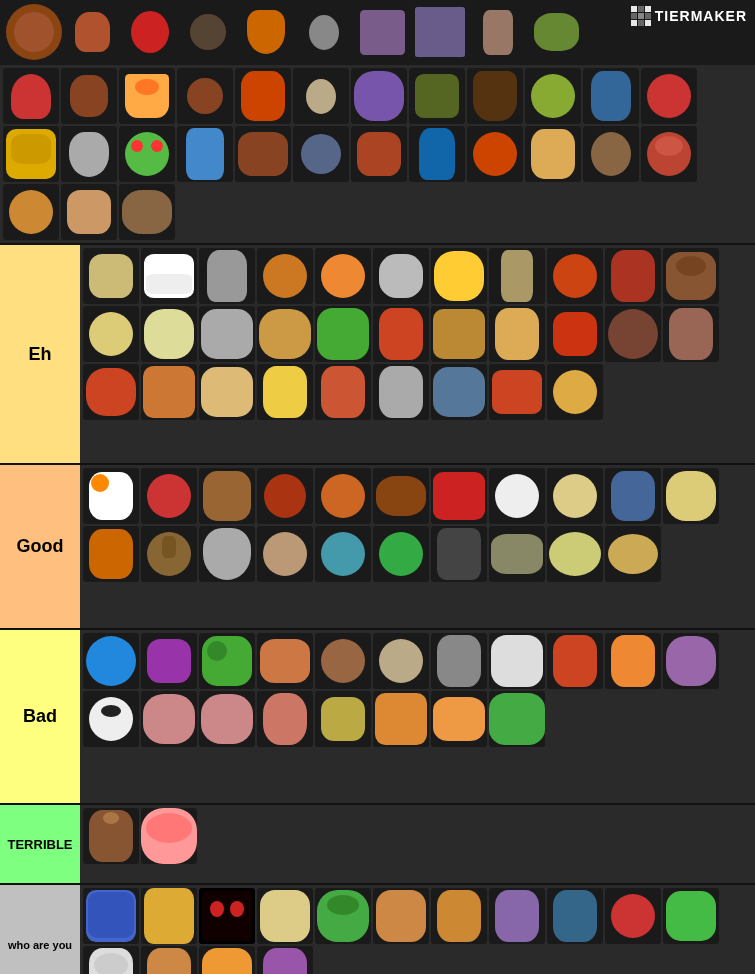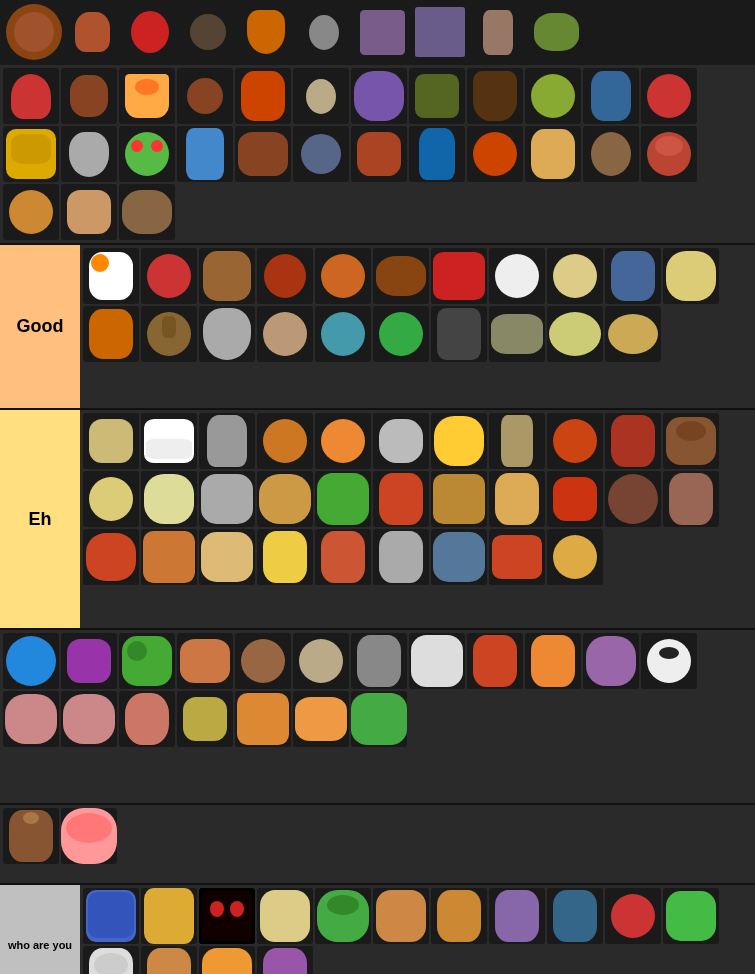--- a/index.html
+++ b/index.html
@@ -138,20 +138,34 @@
         <div style="width:50px;height:50px;background:#6a5c8a;border-radius:5%;"></div>
       </div>
       <div class="char-box" style="background:#1a1a1a;">
         <div style="width:30px;height:45px;background:#997766;border-radius:20%;"></div>
       </div>
       <div class="char-box" style="background:#1a1a1a;">
         <div style="width:45px;height:38px;background:#668833;border-radius:40%;"></div>
       </div>
     </div>
 
+    <div class="tiermaker-logo" style="padding:4px; flex-shrink:0;">
+      <div class="grid-icon">
+        <div class="grid-cell"></div>
+          <div class="grid-cell"></div>
+          <div class="grid-cell"></div>
+        <div class="grid-cell"></div>
+          <div class="grid-cell"></div>
+          <div class="grid-cell"></div>
+        <div class="grid-cell"></div>
+          <div class="grid-cell"></div>
+          <div class="grid-cell"></div>
+      </div>
+      <span>TierMaker</span>
+    </div>
   </div>
 
   <div class="tier-row" style="min-height:160px;">
     <div class="tier-content">
 
       <div class="char-box" style="background:#1a1a1a;">
         <div style="width:40px;height:45px;background:#cc3333;border-radius:50% 50% 30% 30%;"></div>
       </div>
       <div class="char-box" style="background:#1a1a1a;">
         <div style="width:38px;height:42px;background:#884422;border-radius:40%;"></div>
@@ -238,20 +252,127 @@
       </div>
       <div class="char-box" style="background:#1a1a1a;">
         <div style="width:44px;height:44px;background:#cc9966;border-radius:30%;"></div>
       </div>
       <div class="char-box" style="background:#1a1a1a;">
         <div style="width:50px;height:44px;background:#886644;border-radius:40%;"></div>
       </div>
     </div>
   </div>
 
+  <div class="tier-row" style="min-height:220px;">
+    <div class="tier-label" style="background:#ffdf7f; width:80px; min-width:80px; display:flex; align-items:center; justify-content:center; font-weight:bold; font-size:18px;">Eh</div>
+    <div class="tier-content">
+
+      <div class="char-box" style="background:#1a1a1a;">
+        <div style="width:44px;height:44px;background:#ccbb77;border-radius:30%;"></div>
+      </div>
+      <div class="char-box" style="background:#1a1a1a;">
+        <div style="width:50px;height:44px;background:#ffffff;border-radius:20%;position:relative;">
+          <div style="position:absolute;bottom:4px;left:2px;width:46px;height:20px;background:#eeeeee;border-radius:20%;"></div>
+        </div>
+      </div>
+      <div class="char-box" style="background:#1a1a1a;">
+        <div style="width:40px;height:52px;background:#999999;border-radius:30% 30% 20% 20%;"></div>
+      </div>
+      <div class="char-box" style="background:#1a1a1a;">
+        <div style="width:44px;height:44px;background:#cc7722;border-radius:50%;"></div>
+      </div>
+      <div class="char-box" style="background:#1a1a1a;">
+        <div style="width:44px;height:44px;background:#ee8833;border-radius:50%;"></div>
+      </div>
+      <div class="char-box" style="background:#1a1a1a;">
+        <div style="width:44px;height:44px;background:#bbbbbb;border-radius:40%;"></div>
+      </div>
+      <div class="char-box" style="background:#1a1a1a;">
+        <div style="width:50px;height:50px;background:#ffcc33;border-radius:40%;"></div>
+      </div>
+      <div class="char-box" style="background:#1a1a1a;">
+        <div style="width:32px;height:52px;background:#aa9966;border-radius:20%;"></div>
+      </div>
+      <div class="char-box" style="background:#1a1a1a;">
+        <div style="width:44px;height:44px;background:#cc4411;border-radius:50%;"></div>
+      </div>
+      <div class="char-box" style="background:#1a1a1a;">
+        <div style="width:44px;height:52px;background:#aa3322;border-radius:30%;"></div>
+      </div>
+
+      <div class="char-box" style="background:#1a1a1a;">
+        <div style="width:50px;height:48px;background:#885533;border-radius:30%;position:relative;">
+          <div style="position:absolute;top:4px;left:10px;width:30px;height:20px;background:#774422;border-radius:50%;"></div>
+        </div>
+      </div>
+      <div class="char-box" style="background:#1a1a1a;">
+        <div style="width:44px;height:44px;background:#ddcc77;border-radius:50%;"></div>
+      </div>
+      <div class="char-box" style="background:#1a1a1a;">
+        <div style="width:50px;height:50px;background:#dddd99;border-radius:40%;"></div>
+      </div>
+      <div class="char-box" style="background:#1a1a1a;">
+        <div style="width:52px;height:50px;background:#aaaaaa;border-radius:30%;"></div>
+      </div>
+      <div class="char-box" style="background:#1a1a1a;">
+        <div style="width:52px;height:50px;background:#cc9944;border-radius:40%;"></div>
+      </div>
+      <div class="char-box" style="background:#1a1a1a;">
+        <div style="width:52px;height:52px;background:#44aa33;border-radius:30%;"></div>
+      </div>
+      <div class="char-box" style="background:#1a1a1a;">
+        <div style="width:44px;height:52px;background:#cc4422;border-radius:30%;"></div>
+      </div>
+      <div class="char-box" style="background:#1a1a1a;">
+        <div style="width:52px;height:50px;background:#bb8833;border-radius:20%;"></div>
+      </div>
+      <div class="char-box" style="background:#1a1a1a;">
+        <div style="width:44px;height:52px;background:#ddaa55;border-radius:30%;"></div>
+      </div>
+      <div class="char-box" style="background:#1a1a1a;">
+        <div style="width:44px;height:44px;background:#cc3311;border-radius:30%;"></div>
+      </div>
+
+      <div class="char-box" style="background:#1a1a1a;">
+        <div style="width:50px;height:50px;background:#774433;border-radius:50%;"></div>
+      </div>
+      <div class="char-box" style="background:#1a1a1a;">
+        <div style="width:44px;height:52px;background:#996655;border-radius:30%;"></div>
+      </div>
+      <div class="char-box" style="background:#1a1a1a;">
+        <div style="width:50px;height:48px;background:#cc4422;border-radius:40%;"></div>
+      </div>
+      <div class="char-box" style="background:#1a1a1a;">
+        <div style="width:52px;height:52px;background:#cc7733;border-radius:20%;"></div>
+      </div>
+      <div class="char-box" style="background:#1a1a1a;">
+        <div style="width:52px;height:50px;background:#ddbb77;border-radius:30%;"></div>
+      </div>
+      <div class="char-box" style="background:#1a1a1a;">
+        <div style="width:44px;height:52px;background:#eecc44;border-radius:30%;"></div>
+      </div>
+      <div class="char-box" style="background:#1a1a1a;">
+        <div style="width:44px;height:52px;background:#cc5533;border-radius:30%;"></div>
+      </div>
+      <div class="char-box" style="background:#1a1a1a;">
+        <div style="width:44px;height:52px;background:#aaaaaa;border-radius:30%;"></div>
+      </div>
+
+      <div class="char-box" style="background:#1a1a1a;">
+        <div style="width:52px;height:50px;background:#557799;border-radius:30%;"></div>
+      </div>
+      <div class="char-box" style="background:#1a1a1a;">
+        <div style="width:50px;height:44px;background:#cc4422;border-radius:20%;"></div>
+      </div>
+      <div class="char-box" style="background:#1a1a1a;">
+        <div style="width:44px;height:44px;background:#ddaa44;border-radius:50%;"></div>
+      </div>
+    </div>
+  </div>
+
   <div class="tier-row" style="min-height:165px;">
     <div class="tier-label" style="background:#ffbf7f; width:80px; min-width:80px; display:flex; align-items:center; justify-content:center; font-weight:bold; font-size:18px;">Good</div>
     <div class="tier-content">
       <div class="char-box" style="background:#1a1a1a;">
         <div style="width:44px;height:48px;background:#ffffff;border-radius:30%;position:relative;">
           <div style="position:absolute;top:2px;left:2px;width:18px;height:18px;background:#ff8800;border-radius:50%;"></div>
         </div>
       </div>
       <div class="char-box" style="background:#1a1a1a;">
         <div style="width:44px;height:44px;background:#cc3333;border-radius:50%;"></div>
@@ -313,128 +434,22 @@
       <div class="char-box" style="background:#1a1a1a;">
         <div style="width:52px;height:44px;background:#cccc77;border-radius:50%;"></div>
       </div>
 
       <div class="char-box" style="background:#1a1a1a;">
         <div style="width:50px;height:40px;background:#ccaa55;border-radius:50%;"></div>
       </div>
     </div>
   </div>
 
-  <div class="tier-row" style="min-height:220px;">
-    <div class="tier-label" style="background:#ffdf7f; width:80px; min-width:80px; display:flex; align-items:center; justify-content:center; font-weight:bold; font-size:18px;">Eh</div>
-    <div class="tier-content">
-
-      <div class="char-box" style="background:#1a1a1a;">
-        <div style="width:44px;height:44px;background:#ccbb77;border-radius:30%;"></div>
-      </div>
-      <div class="char-box" style="background:#1a1a1a;">
-        <div style="width:50px;height:44px;background:#ffffff;border-radius:20%;position:relative;">
-          <div style="position:absolute;bottom:4px;left:2px;width:46px;height:20px;background:#eeeeee;border-radius:20%;"></div>
-        </div>
-      </div>
-      <div class="char-box" style="background:#1a1a1a;">
-        <div style="width:40px;height:52px;background:#999999;border-radius:30% 30% 20% 20%;"></div>
-      </div>
-      <div class="char-box" style="background:#1a1a1a;">
-        <div style="width:44px;height:44px;background:#cc7722;border-radius:50%;"></div>
-      </div>
-      <div class="char-box" style="background:#1a1a1a;">
-        <div style="width:44px;height:44px;background:#ee8833;border-radius:50%;"></div>
-      </div>
-      <div class="char-box" style="background:#1a1a1a;">
-        <div style="width:44px;height:44px;background:#bbbbbb;border-radius:40%;"></div>
-      </div>
-      <div class="char-box" style="background:#1a1a1a;">
-        <div style="width:50px;height:50px;background:#ffcc33;border-radius:40%;"></div>
-      </div>
-      <div class="char-box" style="background:#1a1a1a;">
-        <div style="width:32px;height:52px;background:#aa9966;border-radius:20%;"></div>
-      </div>
-      <div class="char-box" style="background:#1a1a1a;">
-        <div style="width:44px;height:44px;background:#cc4411;border-radius:50%;"></div>
-      </div>
-      <div class="char-box" style="background:#1a1a1a;">
-        <div style="width:44px;height:52px;background:#aa3322;border-radius:30%;"></div>
-      </div>
-
-      <div class="char-box" style="background:#1a1a1a;">
-        <div style="width:50px;height:48px;background:#885533;border-radius:30%;position:relative;">
-          <div style="position:absolute;top:4px;left:10px;width:30px;height:20px;background:#774422;border-radius:50%;"></div>
-        </div>
-      </div>
-      <div class="char-box" style="background:#1a1a1a;">
-        <div style="width:44px;height:44px;background:#ddcc77;border-radius:50%;"></div>
-      </div>
-      <div class="char-box" style="background:#1a1a1a;">
-        <div style="width:50px;height:50px;background:#dddd99;border-radius:40%;"></div>
-      </div>
-      <div class="char-box" style="background:#1a1a1a;">
-        <div style="width:52px;height:50px;background:#aaaaaa;border-radius:30%;"></div>
-      </div>
-      <div class="char-box" style="background:#1a1a1a;">
-        <div style="width:52px;height:50px;background:#cc9944;border-radius:40%;"></div>
-      </div>
-      <div class="char-box" style="background:#1a1a1a;">
-        <div style="width:52px;height:52px;background:#44aa33;border-radius:30%;"></div>
-      </div>
-      <div class="char-box" style="background:#1a1a1a;">
-        <div style="width:44px;height:52px;background:#cc4422;border-radius:30%;"></div>
-      </div>
-      <div class="char-box" style="background:#1a1a1a;">
-        <div style="width:52px;height:50px;background:#bb8833;border-radius:20%;"></div>
-      </div>
-      <div class="char-box" style="background:#1a1a1a;">
-        <div style="width:44px;height:52px;background:#ddaa55;border-radius:30%;"></div>
-      </div>
-      <div class="char-box" style="background:#1a1a1a;">
-        <div style="width:44px;height:44px;background:#cc3311;border-radius:30%;"></div>
-      </div>
-
-      <div class="char-box" style="background:#1a1a1a;">
-        <div style="width:50px;height:50px;background:#774433;border-radius:50%;"></div>
-      </div>
-      <div class="char-box" style="background:#1a1a1a;">
-        <div style="width:44px;height:52px;background:#996655;border-radius:30%;"></div>
-      </div>
-      <div class="char-box" style="background:#1a1a1a;">
-        <div style="width:50px;height:48px;background:#cc4422;border-radius:40%;"></div>
-      </div>
-      <div class="char-box" style="background:#1a1a1a;">
-        <div style="width:52px;height:52px;background:#cc7733;border-radius:20%;"></div>
-      </div>
-      <div class="char-box" style="background:#1a1a1a;">
-        <div style="width:52px;height:50px;background:#ddbb77;border-radius:30%;"></div>
-      </div>
-      <div class="char-box" style="background:#1a1a1a;">
-        <div style="width:44px;height:52px;background:#eecc44;border-radius:30%;"></div>
-      </div>
-      <div class="char-box" style="background:#1a1a1a;">
-        <div style="width:44px;height:52px;background:#cc5533;border-radius:30%;"></div>
-      </div>
-      <div class="char-box" style="background:#1a1a1a;">
-        <div style="width:44px;height:52px;background:#aaaaaa;border-radius:30%;"></div>
-      </div>
-
-      <div class="char-box" style="background:#1a1a1a;">
-        <div style="width:52px;height:50px;background:#557799;border-radius:30%;"></div>
-      </div>
-      <div class="char-box" style="background:#1a1a1a;">
-        <div style="width:50px;height:44px;background:#cc4422;border-radius:20%;"></div>
-      </div>
-      <div class="char-box" style="background:#1a1a1a;">
-        <div style="width:44px;height:44px;background:#ddaa44;border-radius:50%;"></div>
-      </div>
-    </div>
-  </div>
-
   <div class="tier-row" style="min-height:175px;">
+    <div class="tier-label" style="background:#ffff7f; width:80px; min-width:80px; display:flex; align-items:center; justify-content:center; font-weight:bold; font-size:18px;">Bad</div>
     <div class="tier-content">
 
       <div class="char-box" style="background:#1a1a1a;">
         <div style="width:50px;height:50px;background:#2288dd;border-radius:50%;"></div>
       </div>
       <div class="char-box" style="background:#1a1a1a;">
         <div style="width:44px;height:44px;background:#9933aa;border-radius:30%;"></div>
       </div>
       <div class="char-box" style="background:#1a1a1a;">
         <div style="width:50px;height:50px;background:#44aa33;border-radius:30%;position:relative;">
@@ -490,20 +505,21 @@
         <div style="width:52px;height:44px;background:#ee9944;border-radius:30%;"></div>
       </div>
 
       <div class="char-box" style="background:#1a1a1a;">
         <div style="width:56px;height:52px;background:#44aa44;border-radius:30%;"></div>
       </div>
     </div>
   </div>
 
   <div class="tier-row" style="min-height:80px;">
+    <div class="tier-label" style="background:#7fff7f; width:80px; min-width:80px; display:flex; align-items:center; justify-content:center; font-weight:bold; font-size:13px; text-align:center;">TERRIBLE</div>
     <div class="tier-content">
       <div class="char-box" style="background:#1a1a1a;">
         <div style="width:44px;height:52px;background:#885533;border-radius:30%;position:relative;">
           <div style="position:absolute;top:2px;left:14px;width:16px;height:12px;background:#aa7744;border-radius:50%;"></div>
         </div>
       </div>
       <div class="char-box" style="background:#1a1a1a;">
         <div style="width:56px;height:56px;background:#ff9999;border-radius:40%;position:relative;">
           <div style="position:absolute;top:5px;left:5px;width:46px;height:30px;background:#ff7777;border-radius:50%;"></div>
         </div>

